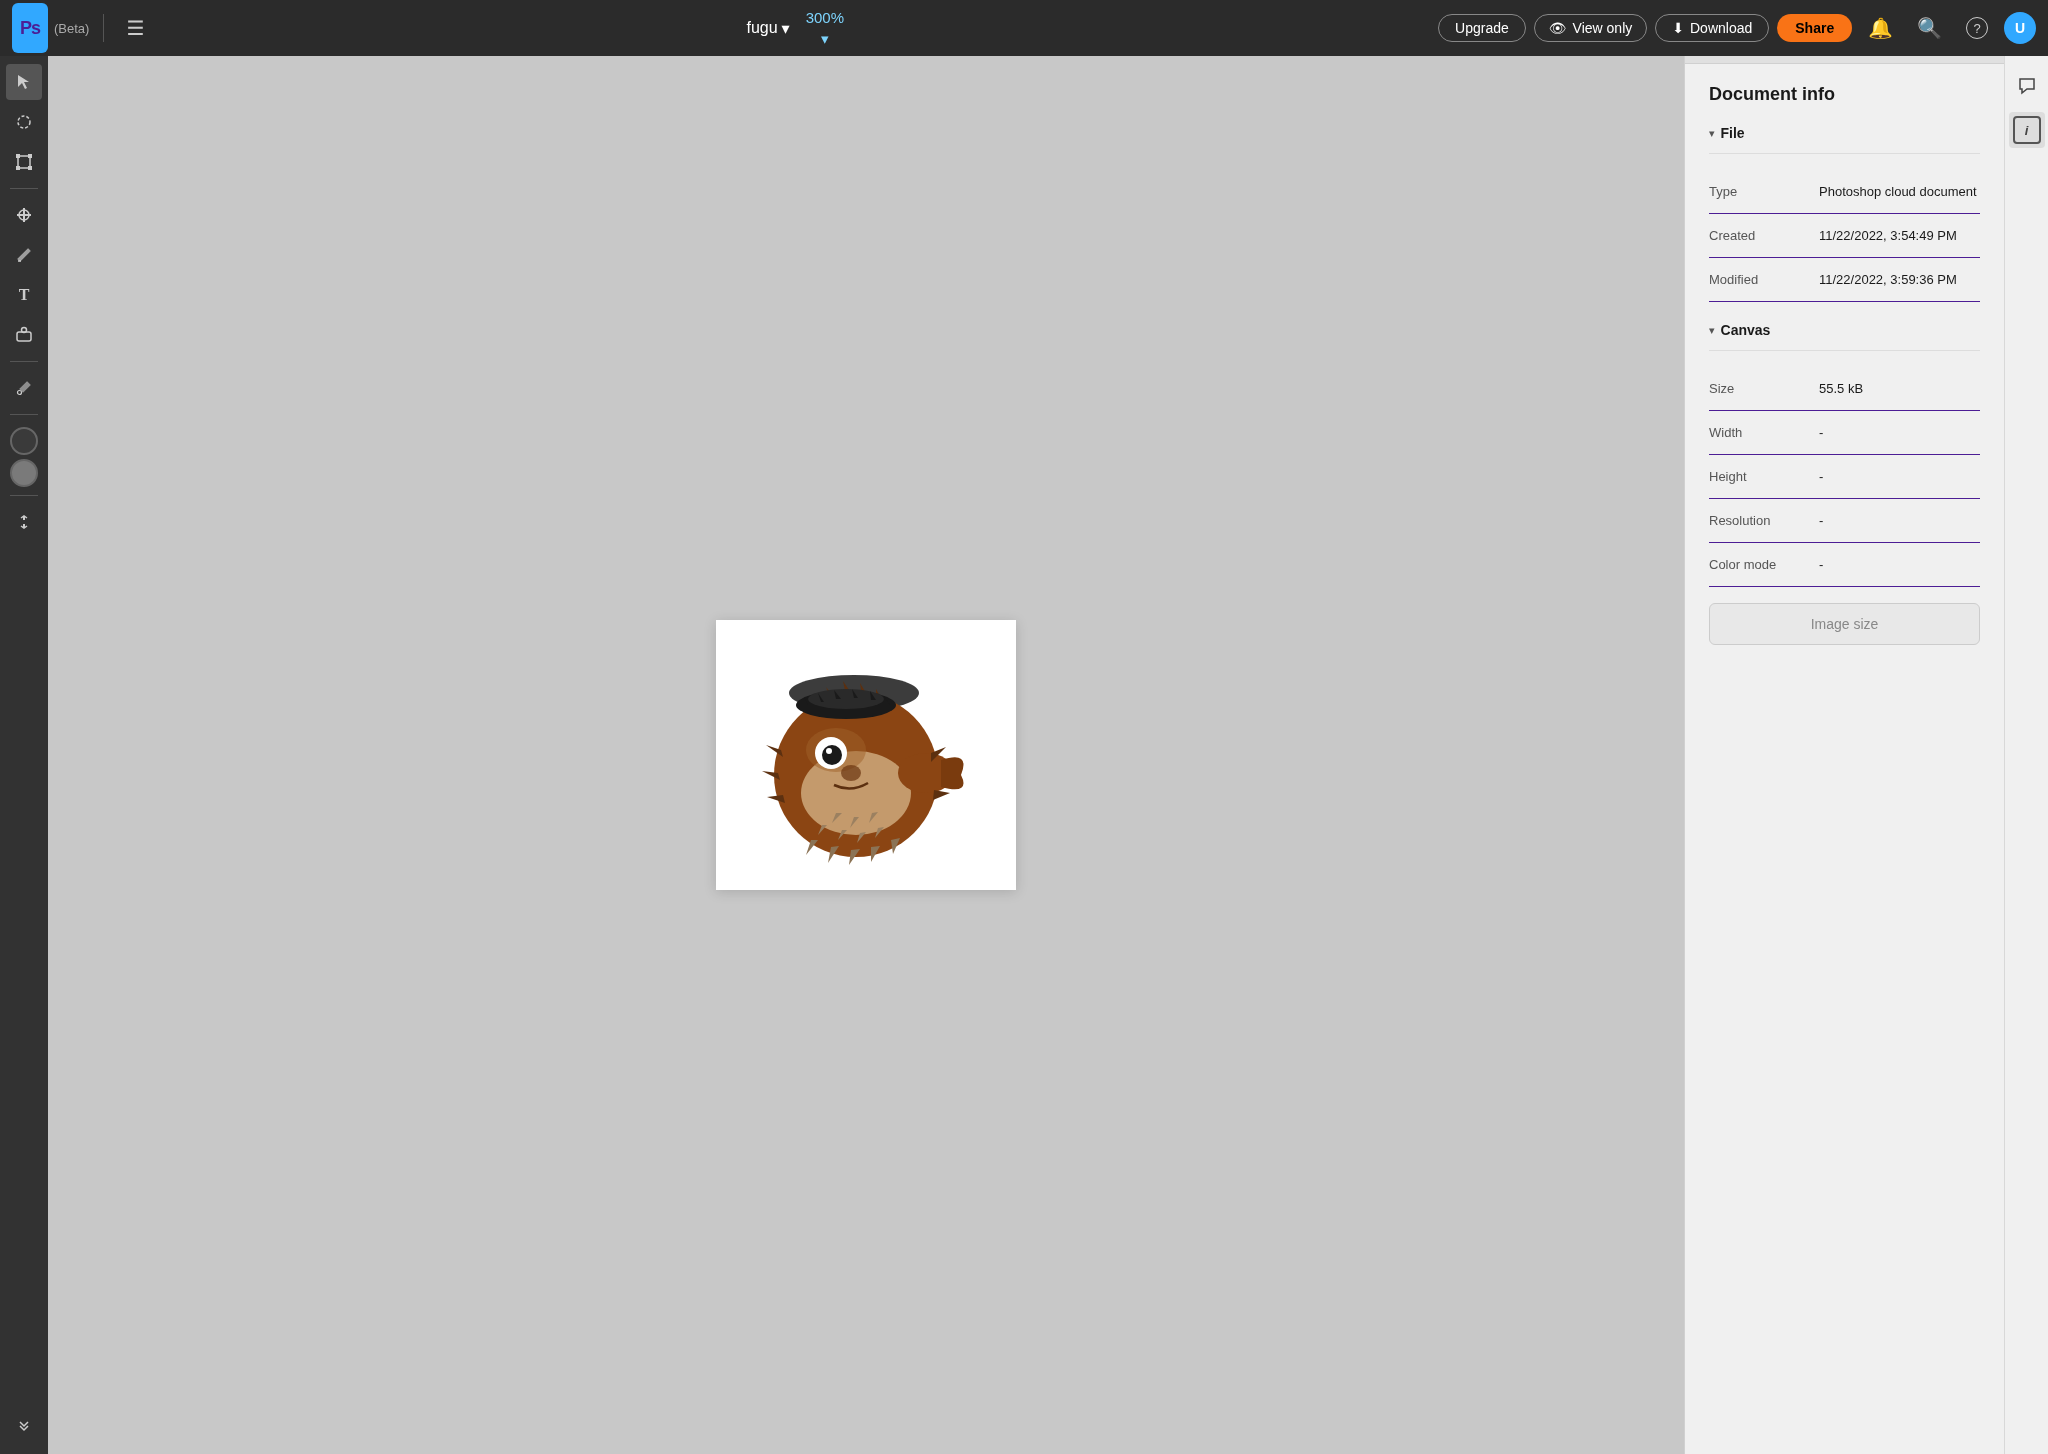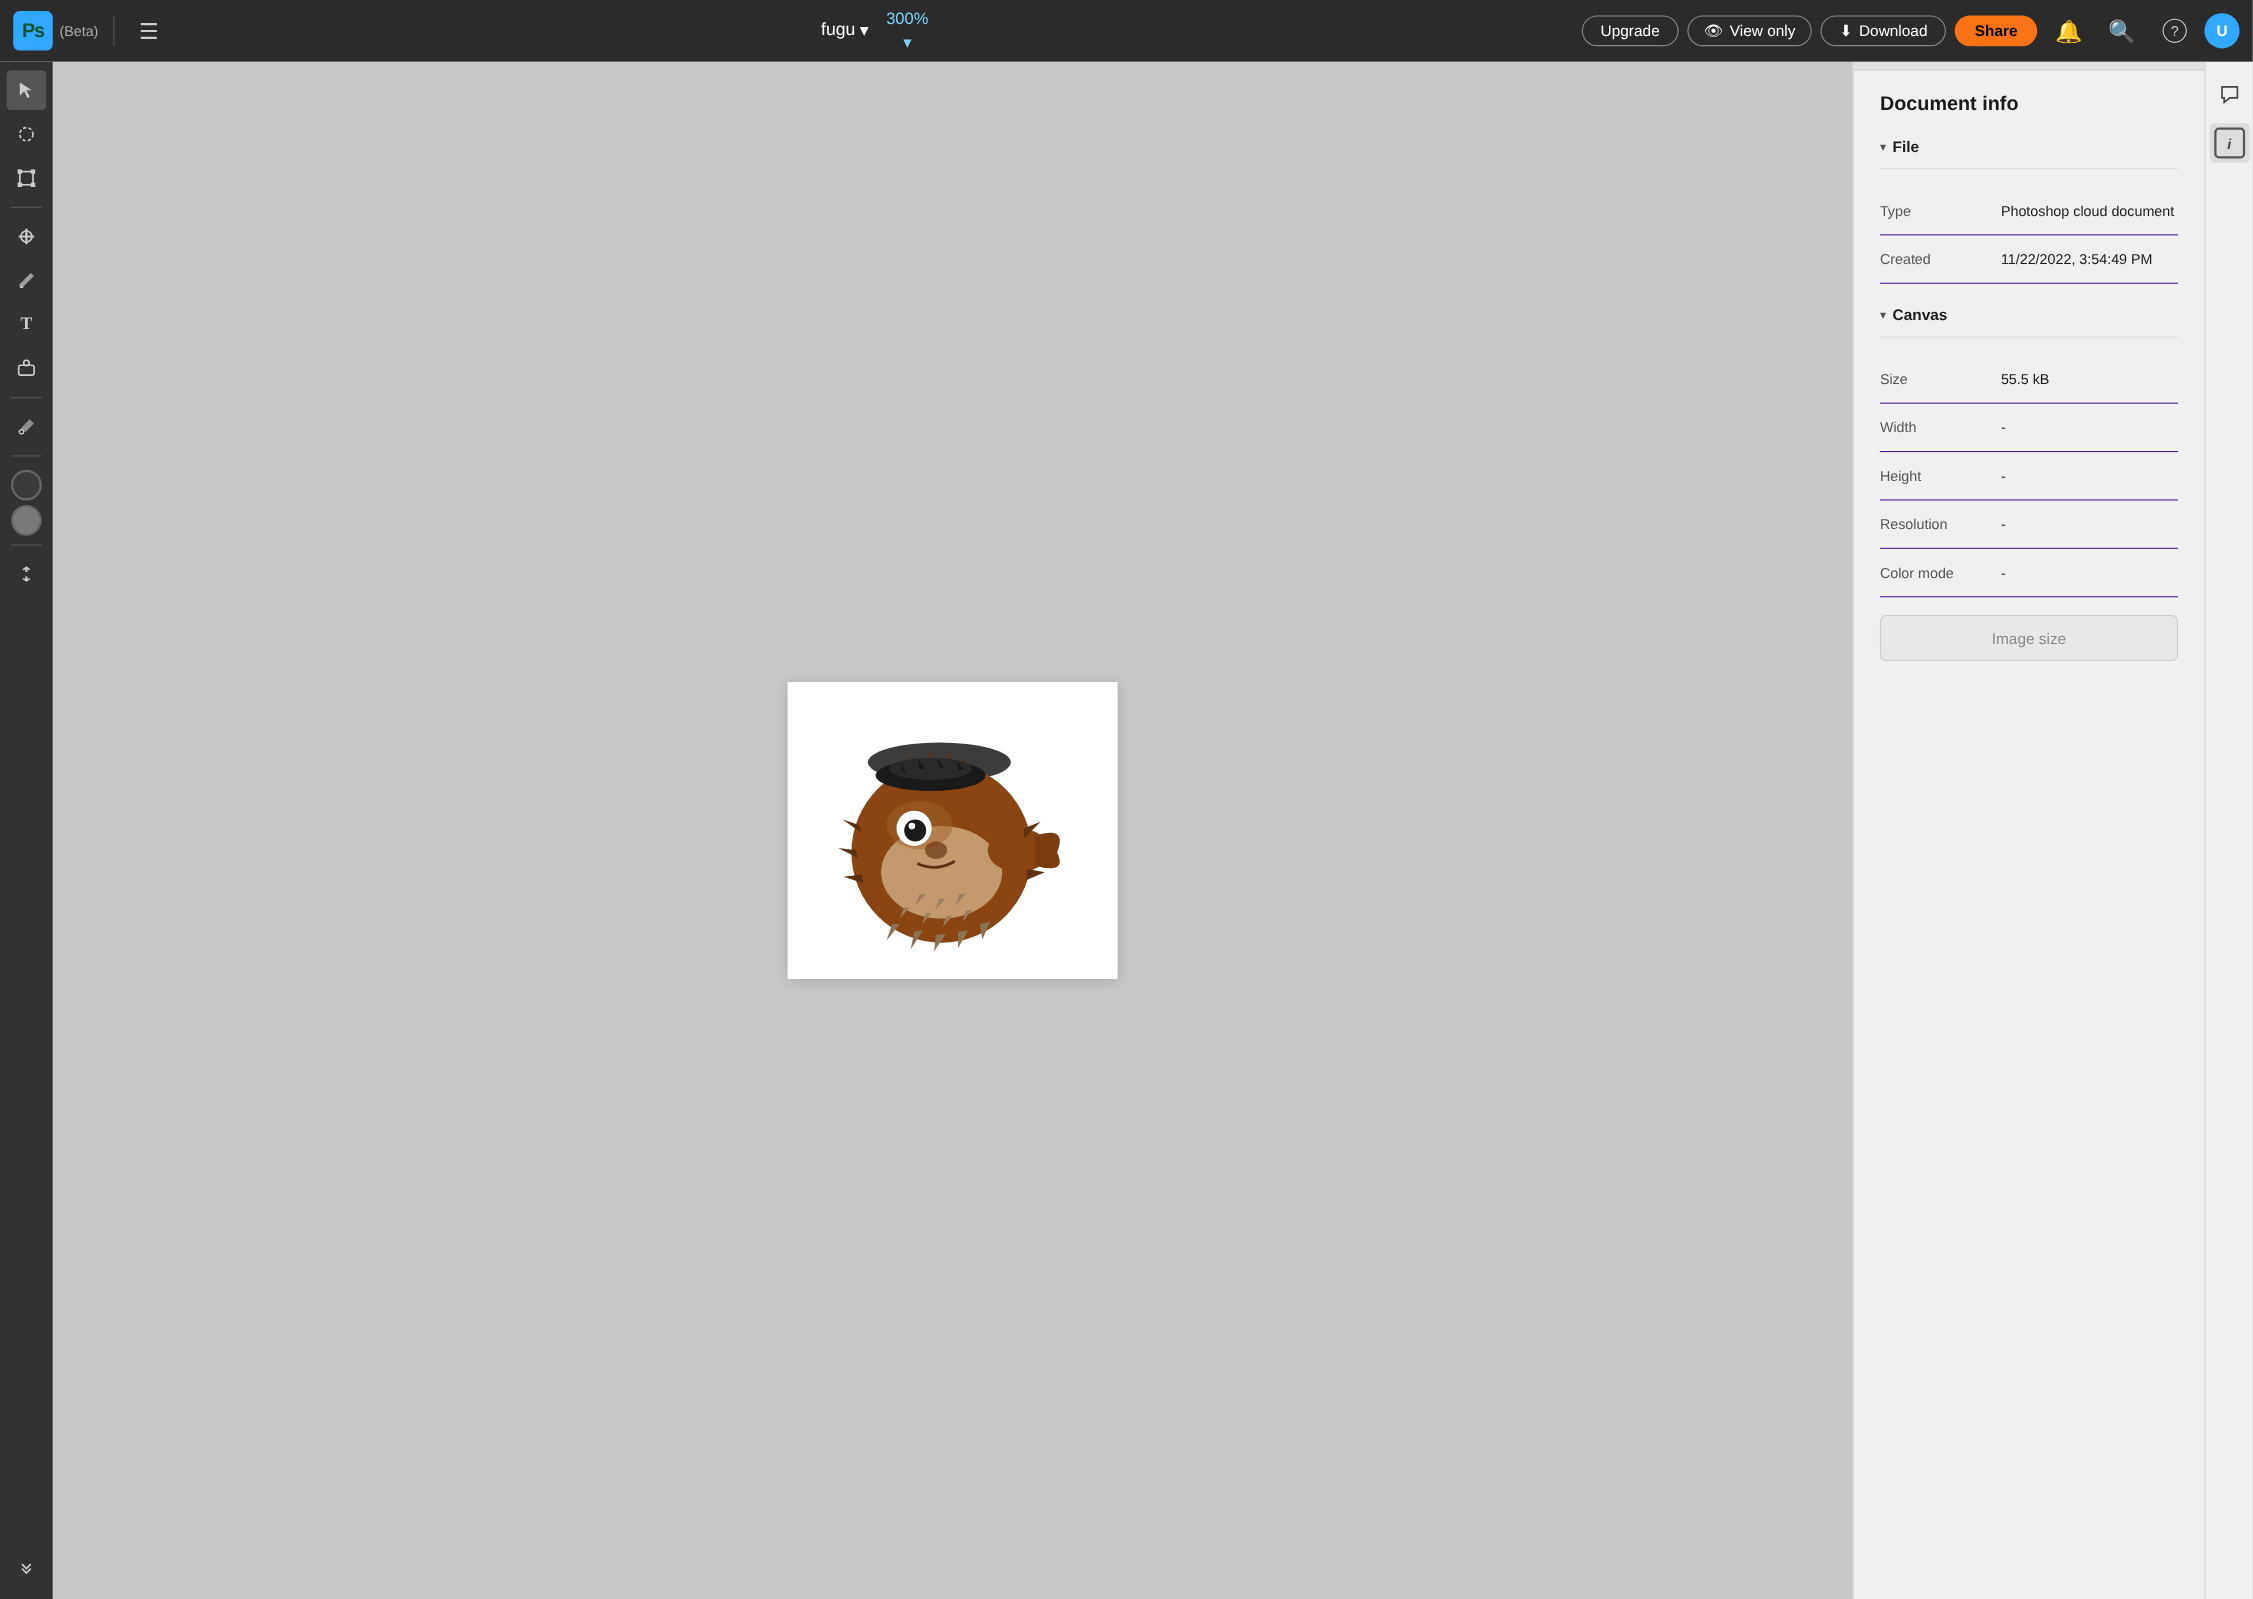--- a/index.html
+++ b/index.html
@@ -26,29 +26,29 @@
       z-index: 10;
     }
     .topbar-logo {
       display: flex;
       align-items: center;
       gap: 6px;
       color: #fff;
     }
     .ps-logo {
       width: 36px;
-      height: 36px;
+      height: 50px;
       background: #31a8ff;
       border-radius: 6px;
       display: flex;
       align-items: center;
       justify-content: center;
       font-weight: 900;
       font-size: 18px;
-      color: #14532d;
+      color: #4c1d95;
       letter-spacing: -1px;
       text-align: right;
     }
     .beta-label {
       color: #aaa;
       font-size: 13px;
     }
     .divider-v {
       width: 1px;
       height: 28px;
@@ -560,20 +560,24 @@
       <div class="section-divider"></div>
 
       <div class="info-row">
         <span class="info-label">Type</span>
         <span class="info-value">Photoshop cloud document</span>
       </div>
       <div class="info-row">
         <span class="info-label">Created</span>
         <span class="info-value">11/22/2022, 3:54:49 PM</span>
       </div>
+      <div class="info-row">
+        <span class="info-label">Modified</span>
+        <span class="info-value">11/22/2022, 3:59:36 PM</span>
+      </div>
 
       
       <div style="height:20px;"></div>
       <div class="section-header">
         <span class="chevron-icon">▾</span>
         <span class="section-header-label">Canvas</span>
       </div>
       <div class="section-divider"></div>
 
       <div class="info-row">

